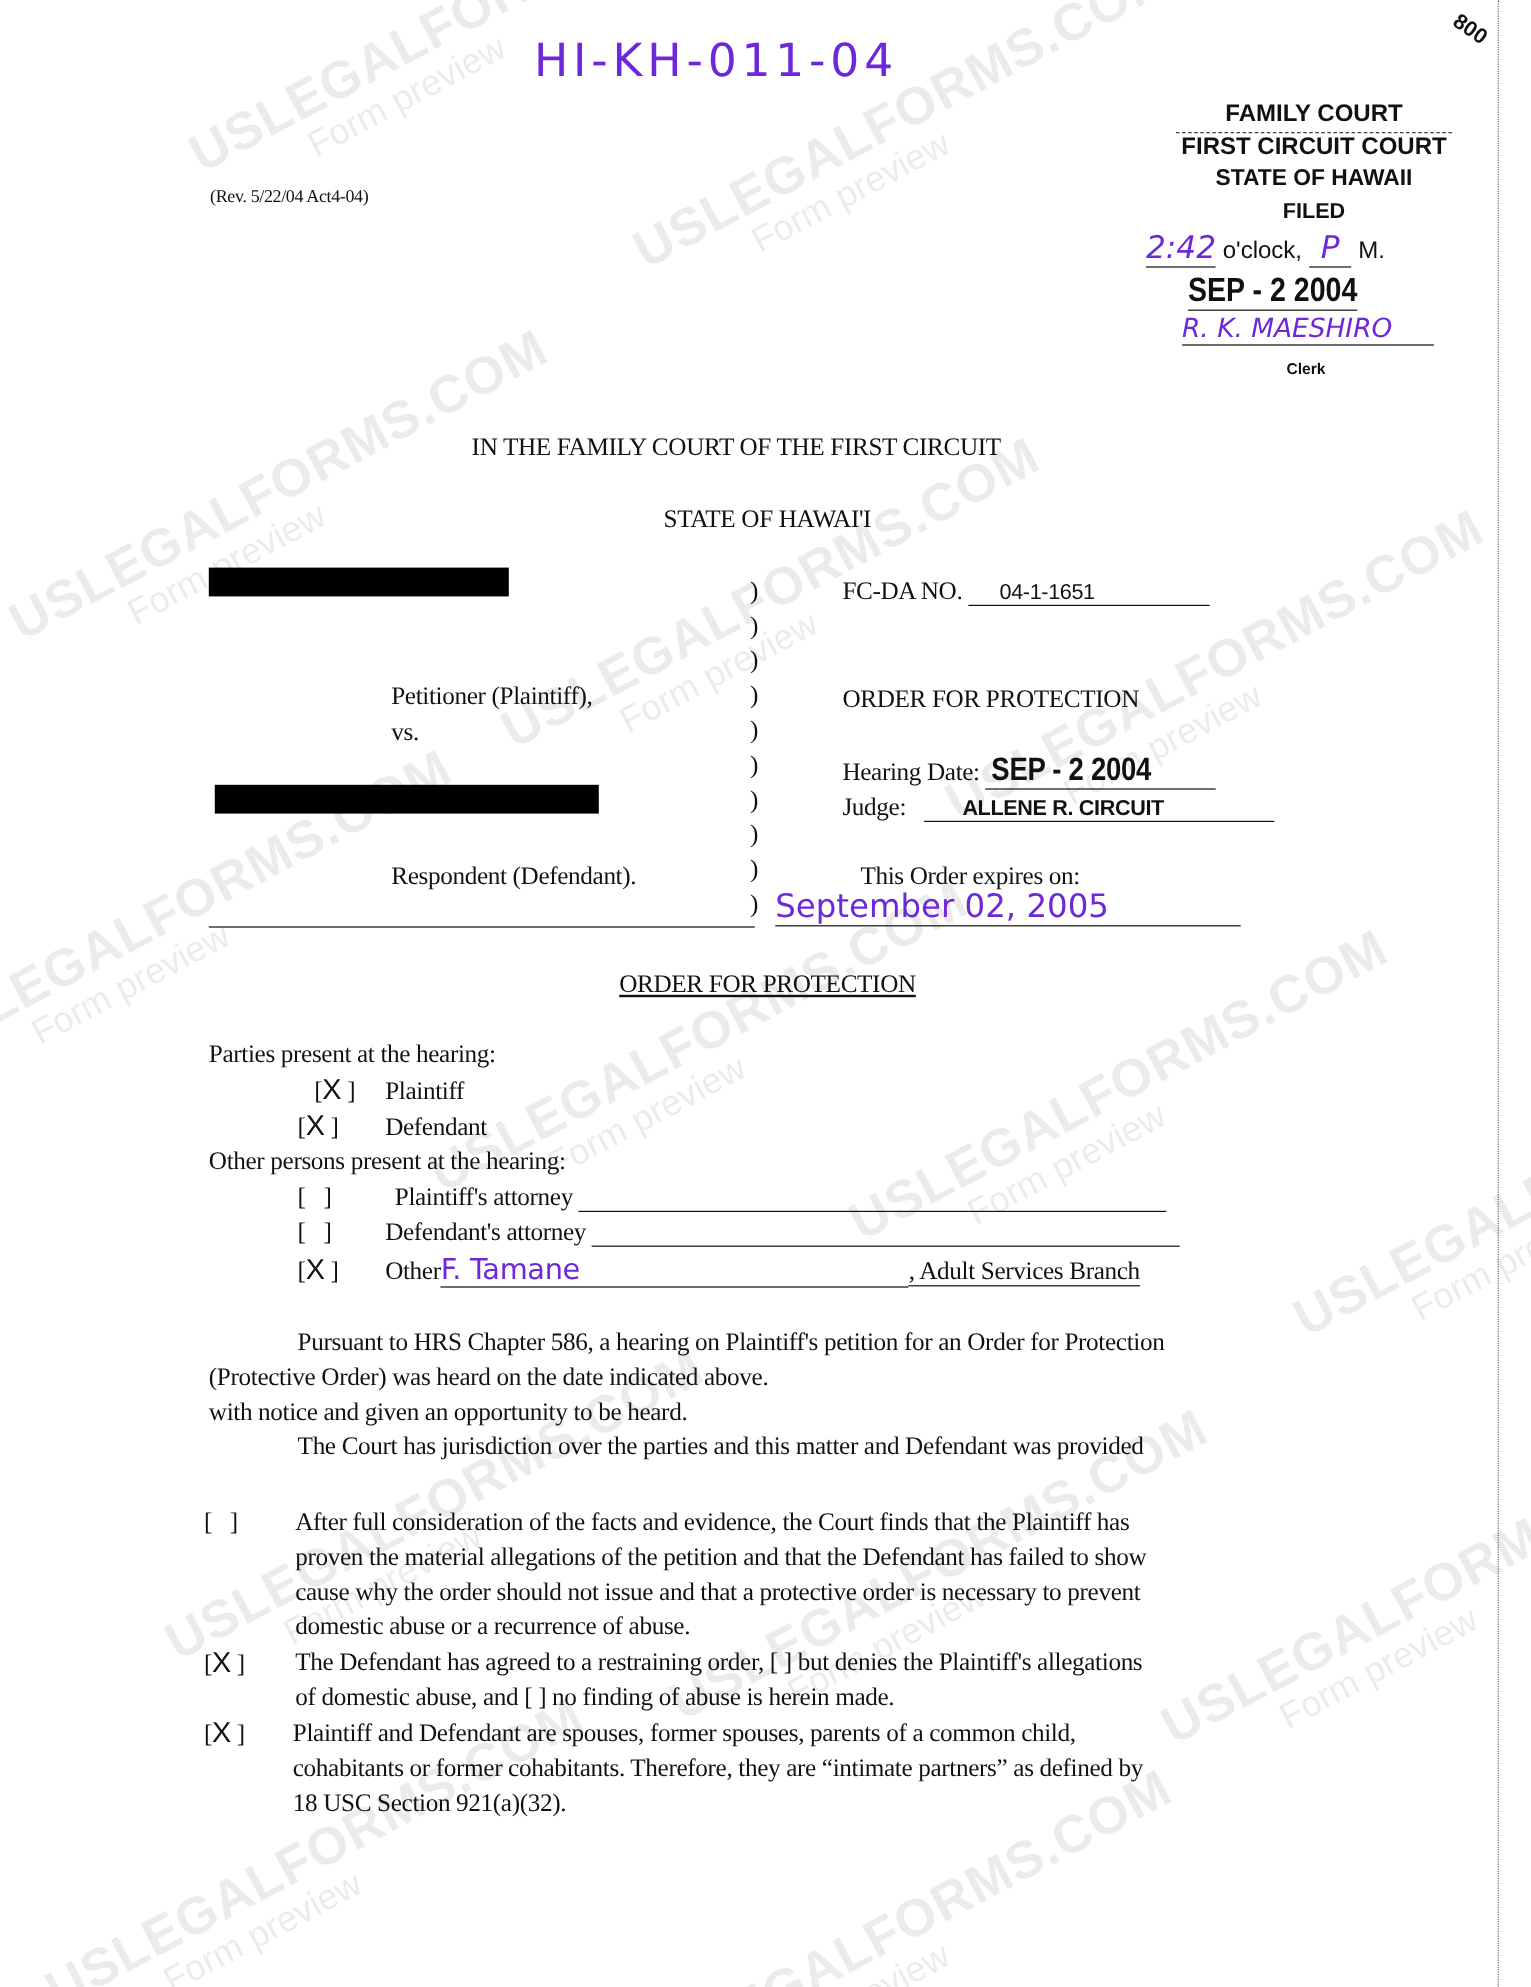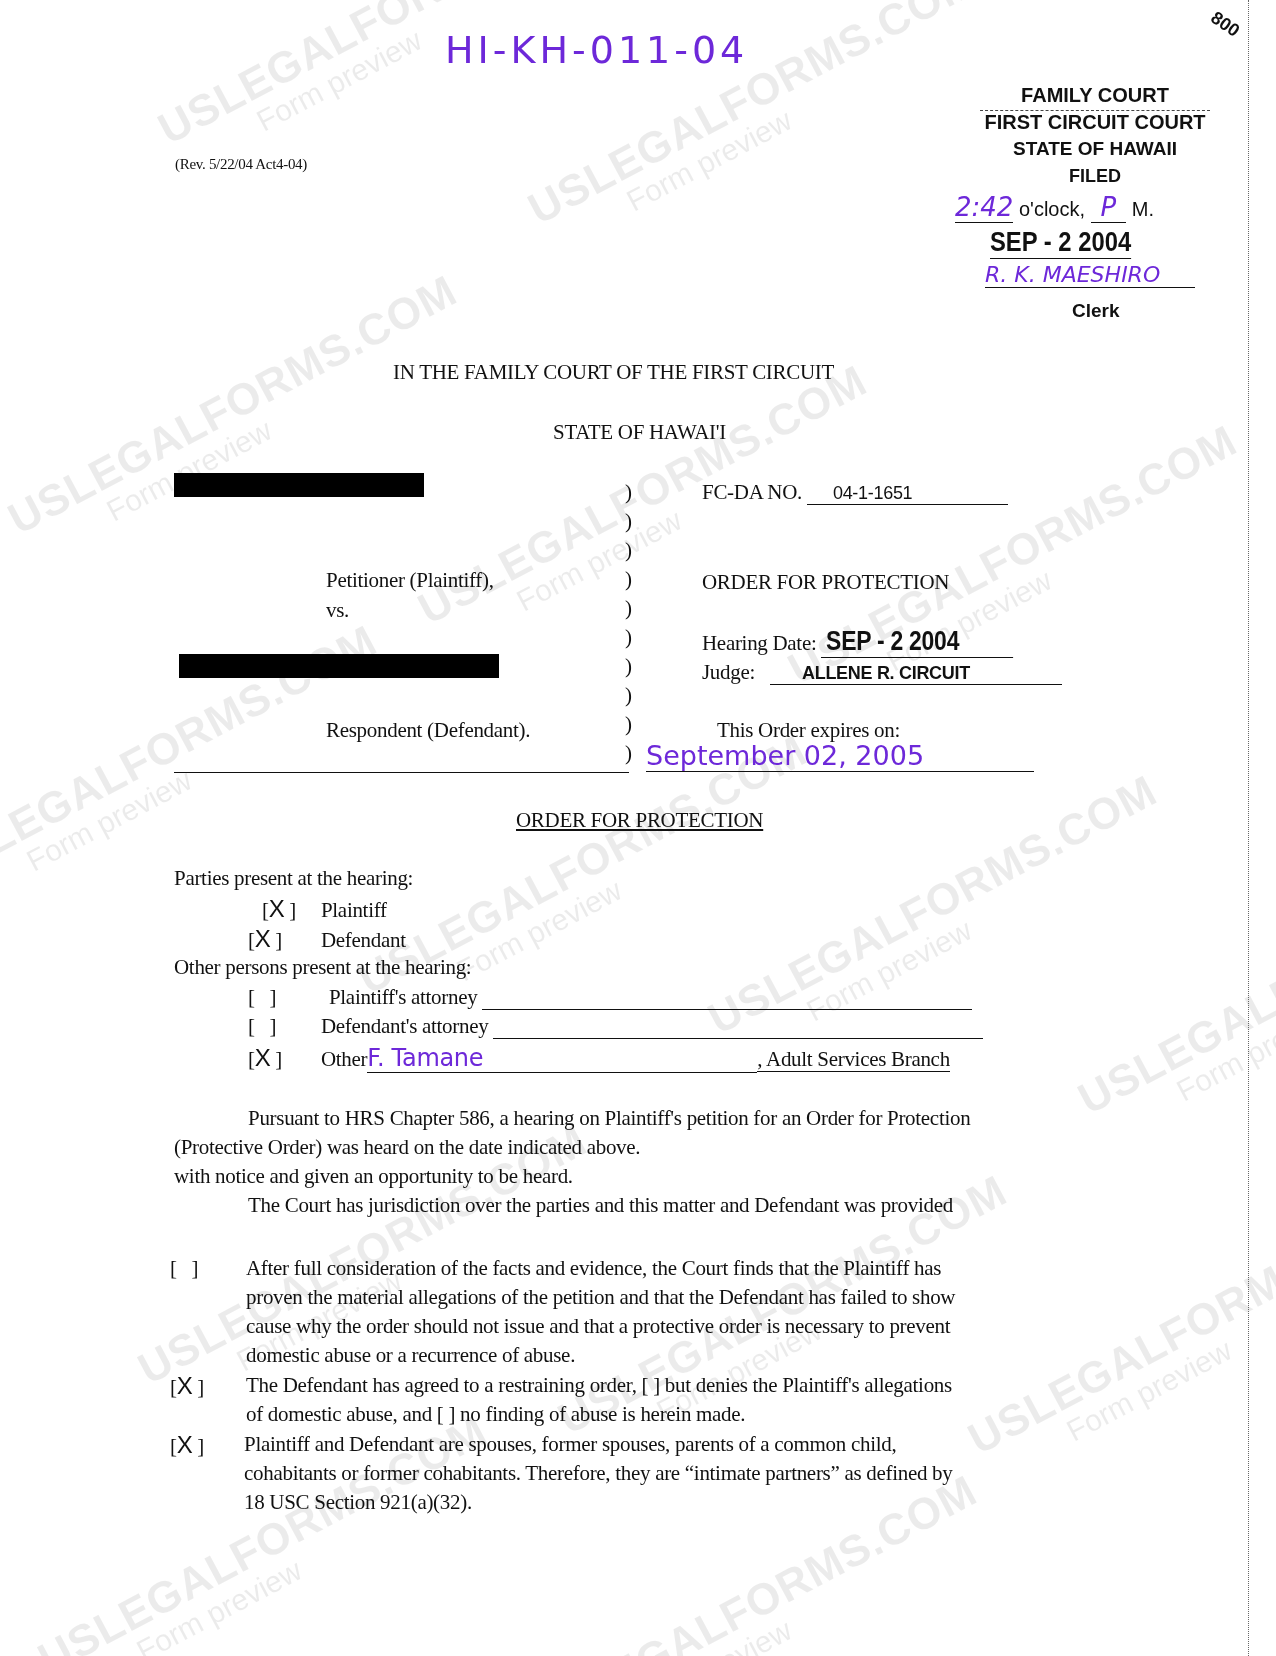--- a/index.html
+++ b/index.html
@@ -93,21 +93,21 @@
 <div class="stamp-line sans-bold" style="top:138px; font-size:19px;">STATE OF HAWAII</div>
 <div class="stamp-line sans-bold" style="top:166px; font-size:18px;">FILED</div>
 <div class="abs" style="left:955px; top:192px; font-family:'Liberation Sans',sans-serif; font-size:20px;">
   <span class="hand uline" style="font-size:26px;">2:42</span>
   <span>o'clock,</span>
   <span class="hand uline" style="font-size:26px; padding:0 10px;">P</span>
   <span>M.</span>
 </div>
 <div class="abs sans-bold uline" style="left:990px; top:226px; font-size:28px; font-weight:bold; transform:scaleX(0.85); transform-origin:left;">SEP - 2 2004</div>
 <div class="abs hand uline" style="left:985px; top:262px; font-size:22px; width:210px;">R. K. MAESHIRO</div>
-<div class="abs sans-bold" style="left:1072px; top:300px; font-size:19px;">Clerk</div>
+<div class="abs sans-bold" style="left:1072px; top:300px; font-size:13px;">Clerk</div>
 
 <div class="abs serif" style="left:393px; top:360px;">IN THE FAMILY COURT OF THE FIRST CIRCUIT</div>
 <div class="abs serif" style="left:553px; top:420px;">STATE OF HAWAI'I</div>
 
 <div class="abs redact" style="left:174px; top:473px; width:250px; height:24px;"></div>
 <div class="abs serif" style="left:326px; top:568px;">Petitioner (Plaintiff),</div>
 <div class="abs serif" style="left:326px; top:598px;">vs.</div>
 <div class="abs redact" style="left:179px; top:654px; width:320px; height:24px;"></div>
 <div class="abs serif" style="left:326px; top:718px;">Respondent (Defendant).</div>
 <div class="abs" style="left:174px; top:772px; width:455px; border-top:1.5px solid #111;"></div>

